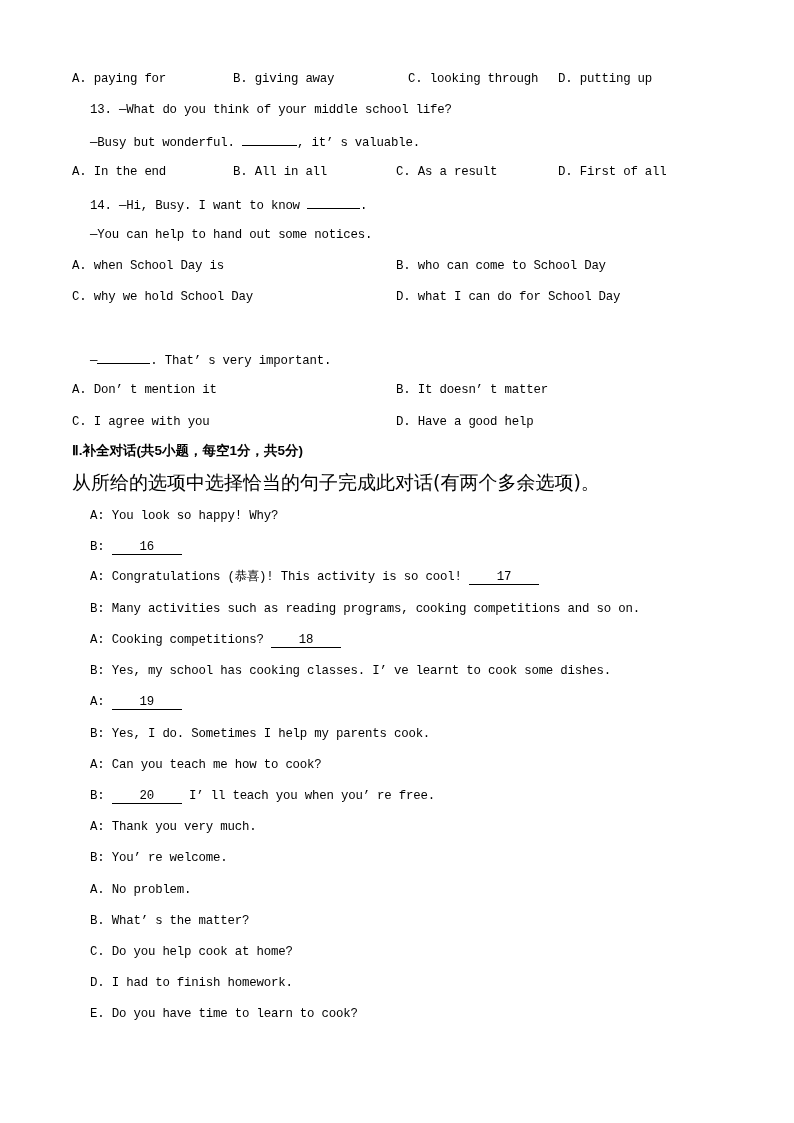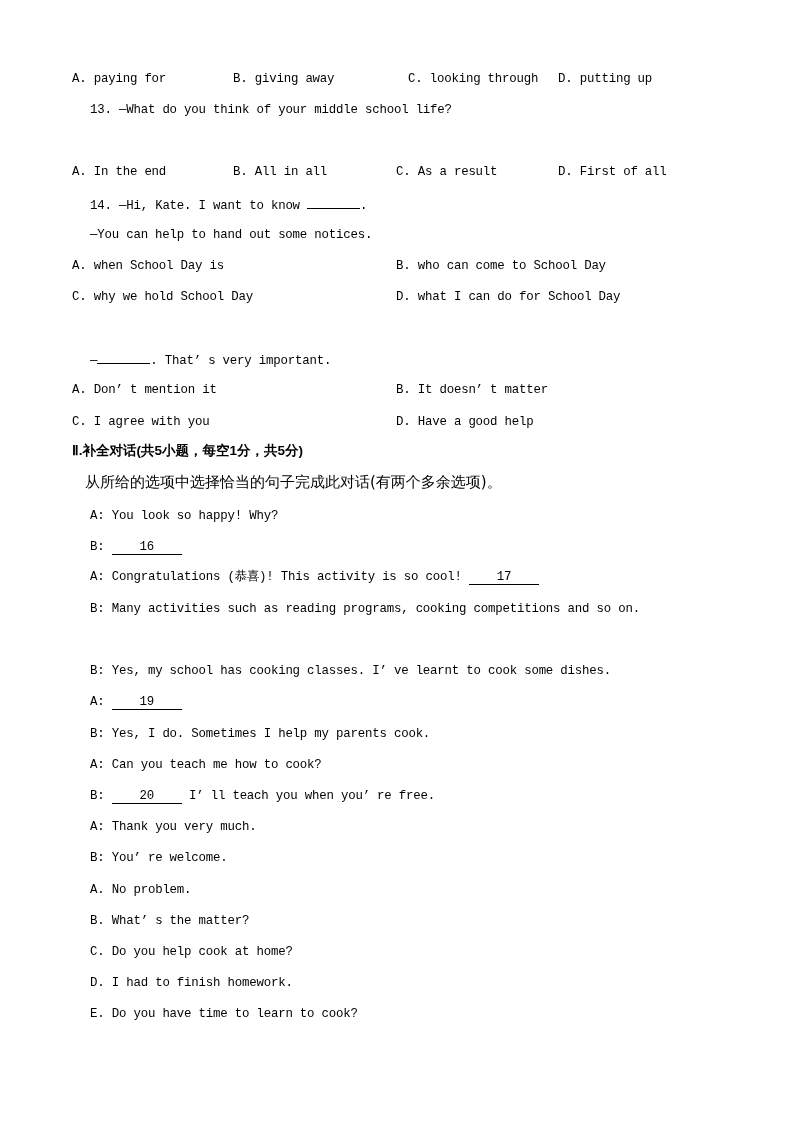--- a/index.html
+++ b/index.html
@@ -4,58 +4,60 @@
 <style>
   html, body { margin: 0; padding: 0; background: #ffffff; }
   body { width: 794px; height: 1123px; position: relative; overflow: hidden;
          font-family: "Liberation Mono", "DejaVu Sans Mono", monospace; color: #000; }
   .page { position: absolute; left: 0; top: 0; width: 794px; height: 1123px; }
   .line { position: absolute; left: 90px; font-size: 12.4px; line-height: 16px; white-space: pre; letter-spacing: -0.2px; }
   .opt { position: absolute; font-size: 12.4px; line-height: 16px; white-space: pre; letter-spacing: -0.2px; }
   .blank { display: inline-block; border-bottom: 1px solid #000; height: 12px; vertical-align: baseline; }
   .numblank { display: inline-block; border-bottom: 1.4px solid #000; text-align: center; line-height: 14px; }
   .heading { position: absolute; left: 72px; font-family: Liberation Sans, sans-serif; font-weight: bold; font-size: 13.5px; line-height: 18px; white-space: pre; }
-  .instr { position: absolute; left: 72px; font-family: "DejaVu Sans", "Liberation Sans", sans-serif; font-size: 15px; line-height: 18px; white-space: pre; margin-left: 13px; }
+  .instr { position: absolute; left: 72px; font-family: "DejaVu Sans", "Liberation Sans", sans-serif; font-size: 19px; line-height: 18px; white-space: pre; }
 </style>
 </head>
 <body>
 
 <div class="page">
 
   <div class="opt" style="left:72px;top:71px"><span>A.</span> <span>paying for</span></div>
   <div class="opt" style="left:233px;top:71px"><span>B.</span> <span>giving away</span></div>
   <div class="opt" style="left:408px;top:71px"><span>C.</span> <span>looking through</span></div>
   <div class="opt" style="left:558px;top:71px"><span>D.</span> <span>putting up</span></div>
 
   <div class="line" style="top:102px"><span>13.</span> <span>—What do you think of your middle school life?</span></div>
+  <div class="line" style="top:133px"><span>—Busy but wonderful.</span> <span class="blank" style="width:55px"></span><span>, it’ s valuable.</span></div>
   <div class="opt" style="left:72px;top:164px"><span>A.</span> <span>In the end</span></div>
   <div class="opt" style="left:233px;top:164px"><span>B.</span> <span>All in all</span></div>
   <div class="opt" style="left:396px;top:164px"><span>C.</span> <span>As a result</span></div>
   <div class="opt" style="left:558px;top:164px"><span>D.</span> <span>First of all</span></div>
 
-  <div class="line" style="top:196px"><span>14.</span> <span>—Hi, Kate. I want to know</span> <span class="blank" style="width:53px"></span><span>.</span></div>
+  <div class="line" style="top:196px"><span>14.</span> <span>—Hi, Busy. I want to know</span> <span class="blank" style="width:53px"></span><span>.</span></div>
   <div class="line" style="top:227px">—You can help to hand out some notices.</div>
   <div class="opt" style="left:72px;top:258px"><span>A.</span> <span>when School Day is</span></div>
   <div class="opt" style="left:396px;top:258px"><span>B.</span> <span>who can come to School Day</span></div>
   <div class="opt" style="left:72px;top:289px"><span>C.</span> <span>why we hold School Day</span></div>
   <div class="opt" style="left:396px;top:289px"><span>D.</span> <span>what I can do for School Day</span></div>
 
   <div class="line" style="top:351px"><span>—</span><span class="blank" style="width:53px"></span><span>. That’ s very important.</span></div>
   <div class="opt" style="left:72px;top:382px"><span>A.</span> <span>Don’ t mention it</span></div>
   <div class="opt" style="left:396px;top:382px"><span>B.</span> <span>It doesn’ t matter</span></div>
   <div class="opt" style="left:72px;top:414px"><span>C.</span> <span>I agree with you</span></div>
   <div class="opt" style="left:396px;top:414px"><span>D.</span> <span>Have a good help</span></div>
 
   <div class="heading" style="top:442px">Ⅱ.补全对话(共5小题，每空1分，共5分)</div>
   <div class="instr" style="top:473px">从所给的选项中选择恰当的句子完成此对话(有两个多余选项)。</div>
 
   <div class="line" style="top:508px"><span>A:</span> <span>You look so happy! Why?</span></div>
   <div class="line" style="top:539px"><span>B:</span> <span class="numblank" style="width:70px">16</span></div>
   <div class="line" style="top:569px"><span>A:</span> <span>Congratulations (恭喜)! This activity is so cool!</span> <span class="numblank" style="width:70px">17</span></div>
   <div class="line" style="top:601px"><span>B:</span> <span>Many activities such as reading programs, cooking competitions and so on.</span></div>
+  <div class="line" style="top:632px"><span>A:</span> <span>Cooking competitions?</span> <span class="numblank" style="width:70px">18</span></div>
   <div class="line" style="top:663px"><span>B:</span> <span>Yes, my school has cooking classes. I’ ve learnt to cook some dishes.</span></div>
   <div class="line" style="top:694px"><span>A:</span> <span class="numblank" style="width:70px">19</span></div>
   <div class="line" style="top:726px"><span>B:</span> <span>Yes, I do. Sometimes I help my parents cook.</span></div>
   <div class="line" style="top:757px"><span>A:</span> <span>Can you teach me how to cook?</span></div>
   <div class="line" style="top:788px"><span>B:</span> <span class="numblank" style="width:70px">20</span> <span>I’ ll teach you when you’ re free.</span></div>
   <div class="line" style="top:819px"><span>A:</span> <span>Thank you very much.</span></div>
   <div class="line" style="top:850px"><span>B:</span> <span>You’ re welcome.</span></div>
 
   <div class="line" style="top:882px"><span>A.</span> <span>No problem.</span></div>
   <div class="line" style="top:913px"><span>B.</span> <span>What’ s the matter?</span></div>

